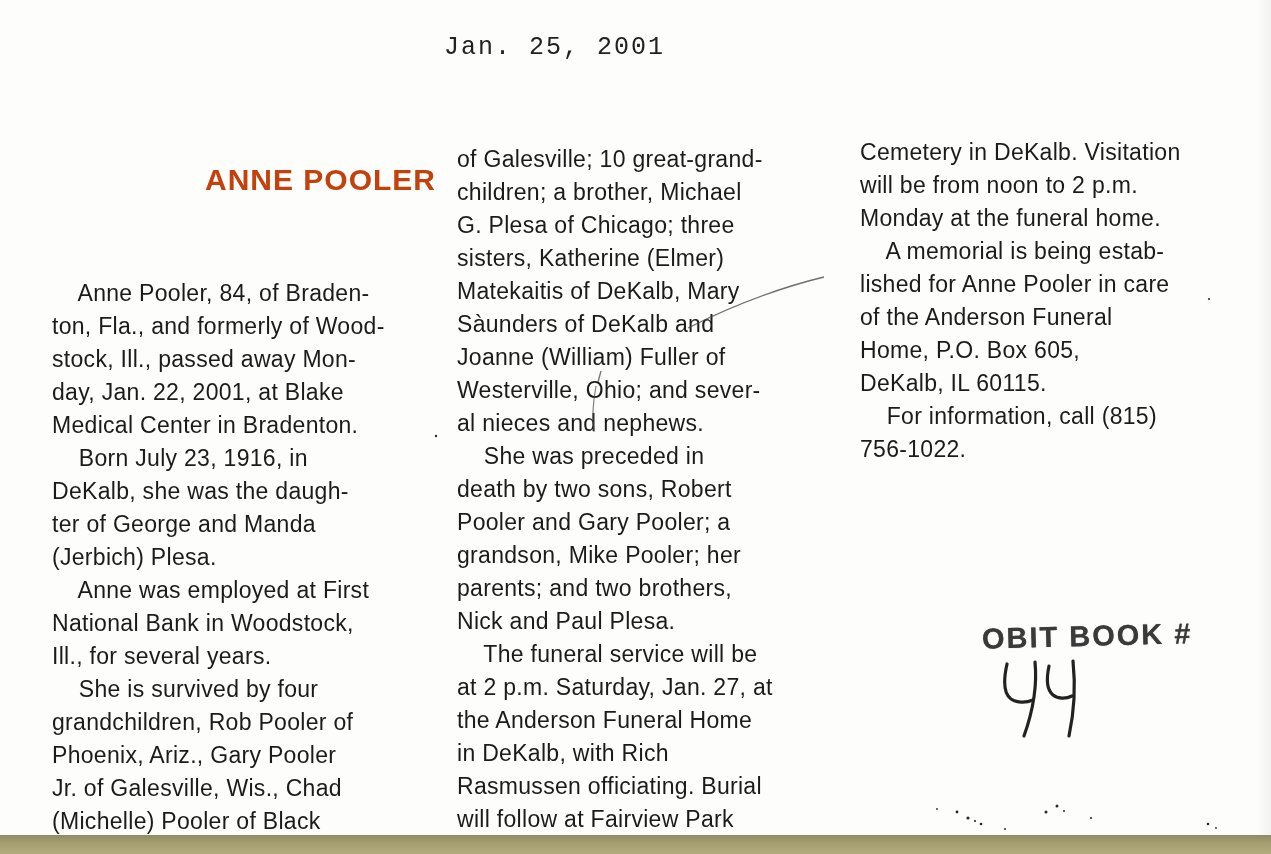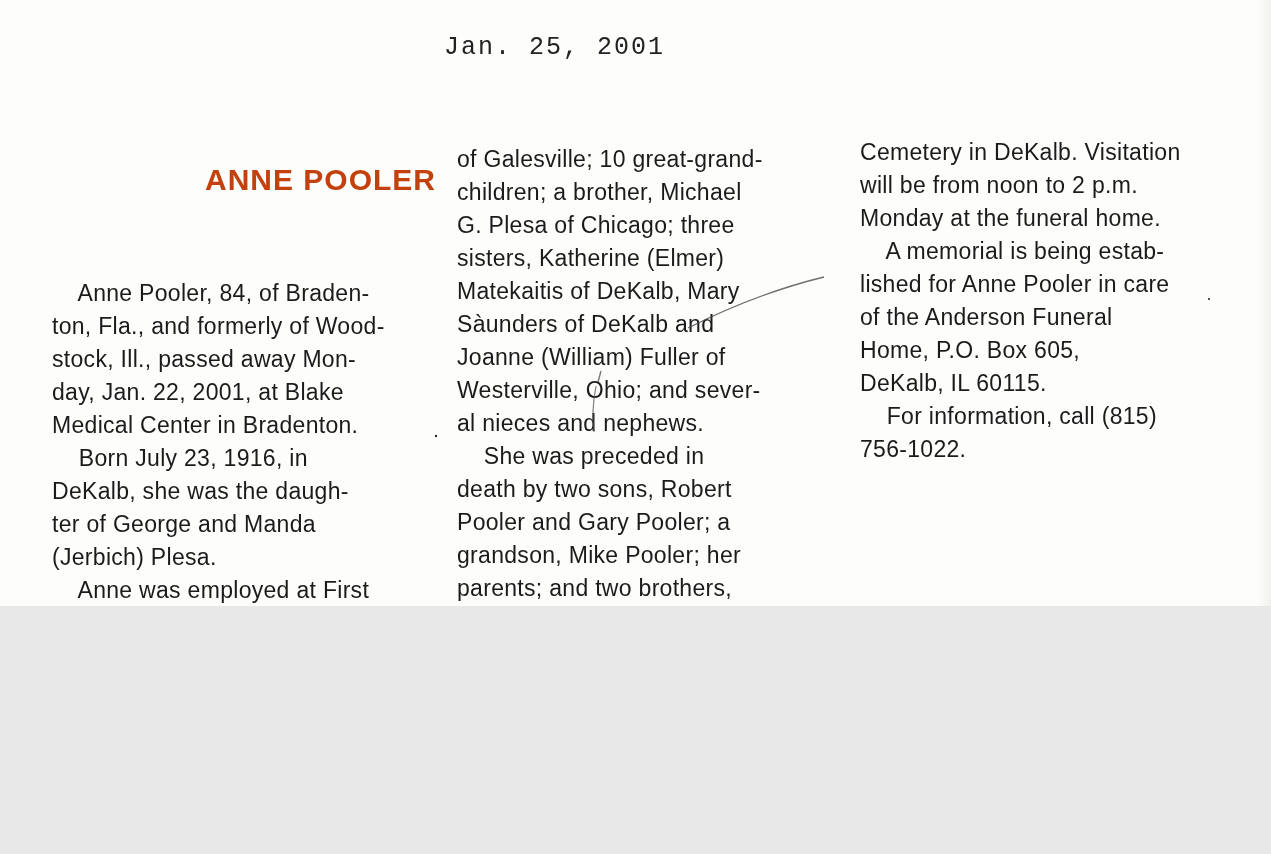--- a/index.html
+++ b/index.html
@@ -5,21 +5,21 @@
   :root {
     --ink: #1b1b1b;
     --paper: #fdfdfc;
     --bottom-strip-dark: #8e8a63;
     --bottom-strip-light: #b2ac7e;
   }
   html, body { margin: 0; padding: 0; background: #e8e8e8; }
   .page {
     position: relative;
     width: 1271px;
-    height: 606px;
+    height: 854px;
     background: var(--paper);
     overflow: hidden;
     font-family: "Liberation Sans", sans-serif;
     color: var(--ink);
   }
   .date-header {
     position: absolute;
     left: 444px;
     top: 33px;
     font-family: "Liberation Mono", "DejaVu Sans Mono", monospace;

